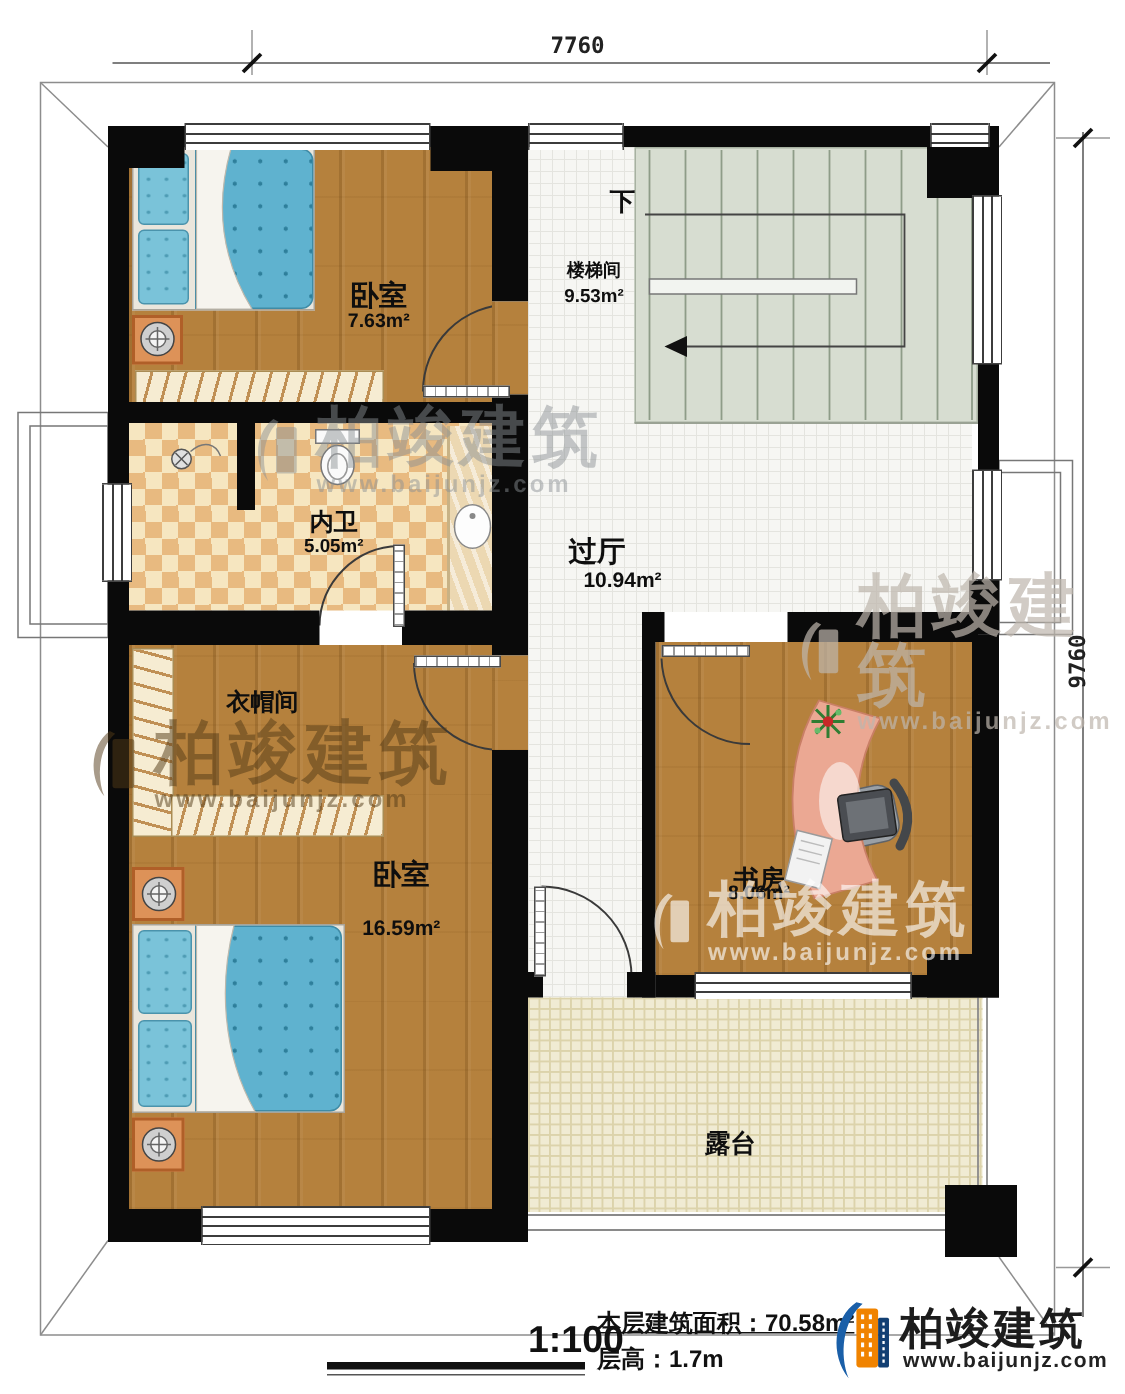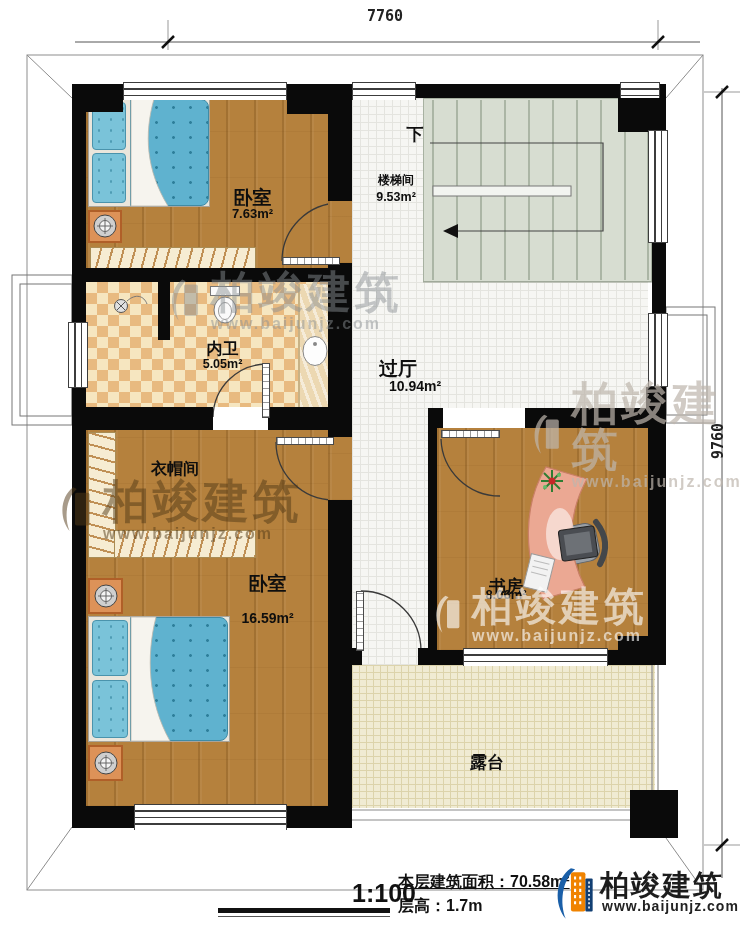--- a/index.html
+++ b/index.html
@@ -266,21 +266,21 @@
   <div class="label" style="left:190px;top:358px;width:65px;font-size:12.5px;">5.05m²</div>
   <div class="label" style="left:363px;top:359px;width:70px;font-size:19px;">过厅</div>
   <div class="label" style="left:378px;top:379px;width:74px;font-size:14px;">10.94m²</div>
   <div class="label" style="left:140px;top:461px;width:70px;font-size:16px;">衣帽间</div>
   <div class="label" style="left:220px;top:574px;width:95px;font-size:19px;">卧室</div>
   <div class="label" style="left:220px;top:611px;width:95px;font-size:14px;">16.59m²</div>
   <div class="label" style="left:475px;top:578px;width:62px;font-size:17px;">书房</div>
   <div class="label" style="left:472px;top:588px;width:68px;font-size:13px;">8.06m²</div>
   <div class="label" style="left:452px;top:754px;width:70px;font-size:17px;">露台</div>
 
-  <div class="dimtxt" style="left:345px;top:7px;width:80px;font-size:15px;">7760</div>
+  <div class="dimtxt" style="left:345px;top:21px;width:80px;font-size:15px;">7760</div>
   <div class="dimtxt" style="left:690px;top:432px;width:56px;font-size:15px;transform:rotate(-90deg);">9760</div>
 
   <div class="wm" style="left:165px;top:270px;color:#8a9094;opacity:.48;font-size:44px;">
     <svg width="38" height="52" viewBox="0 0 44 58">
         <path fill="currentColor" d="M20 4C6 14 4 38 16 52C10 38 12 16 24 6Z"></path>
         <rect x="22" y="10" width="16" height="36" rx="2" fill="currentColor"></rect>
       </svg>
     <div class="tcol">
         <span class="t">柏竣建筑</span>
         <span class="u">www.baijunjz.com</span>

